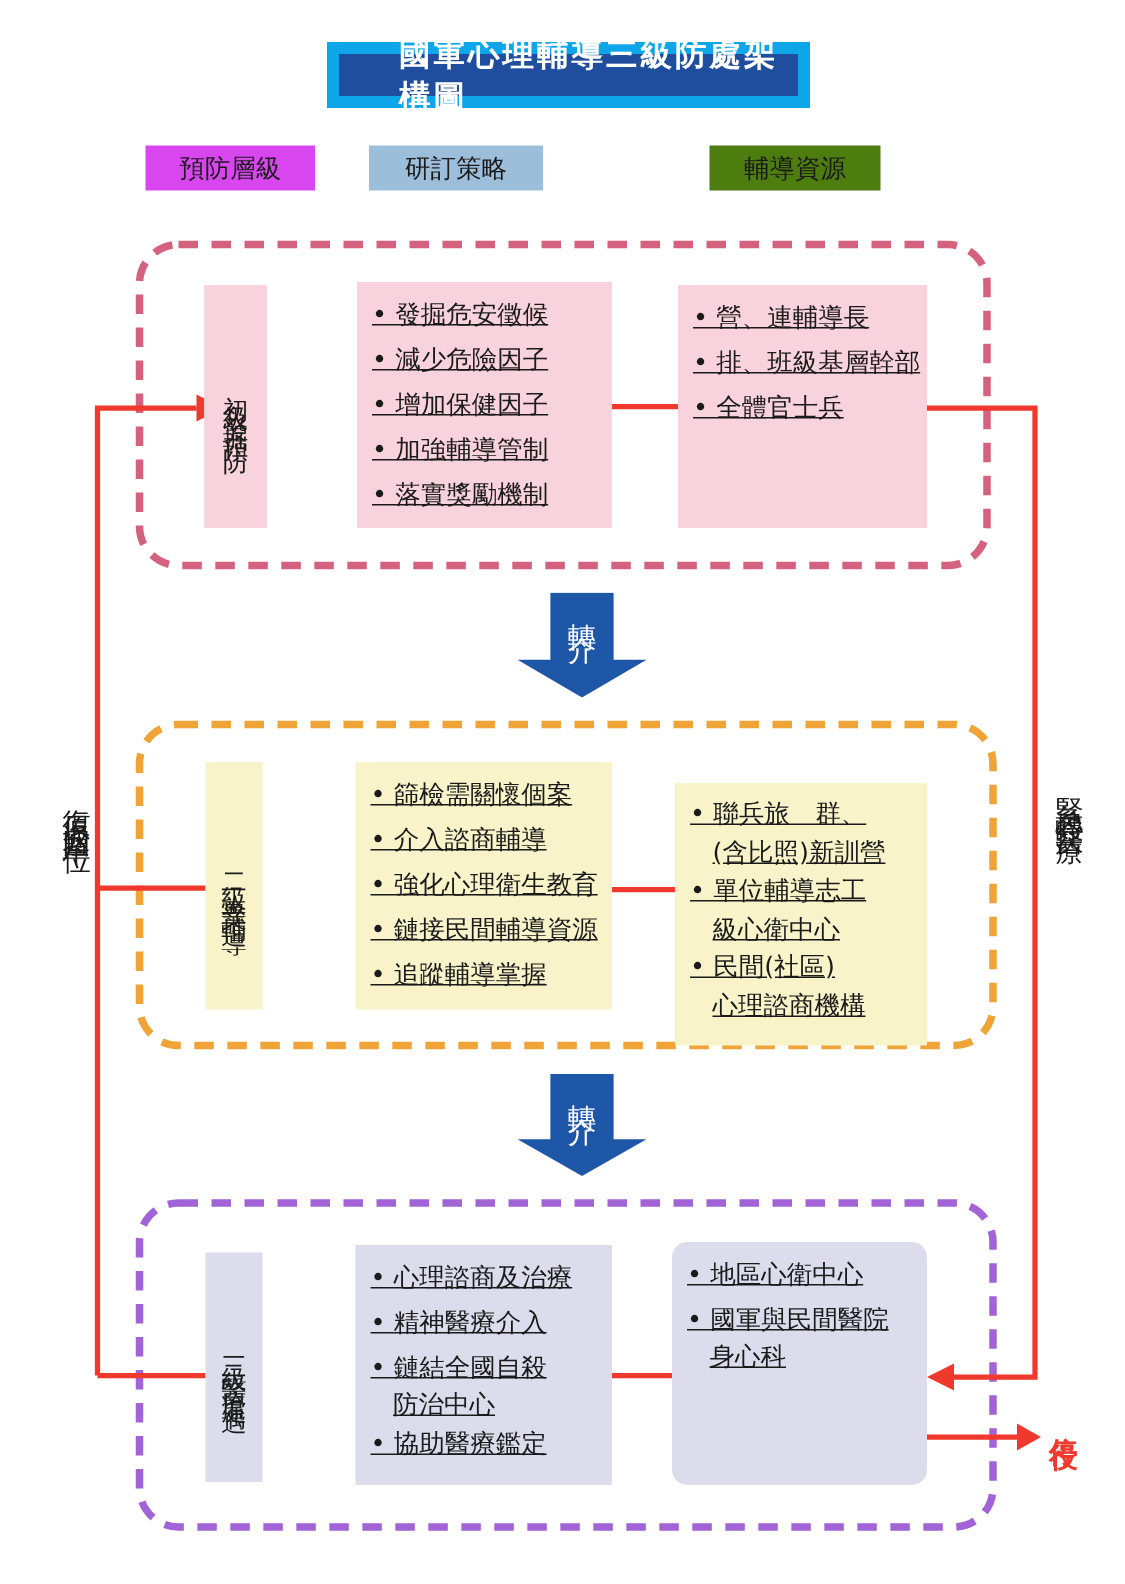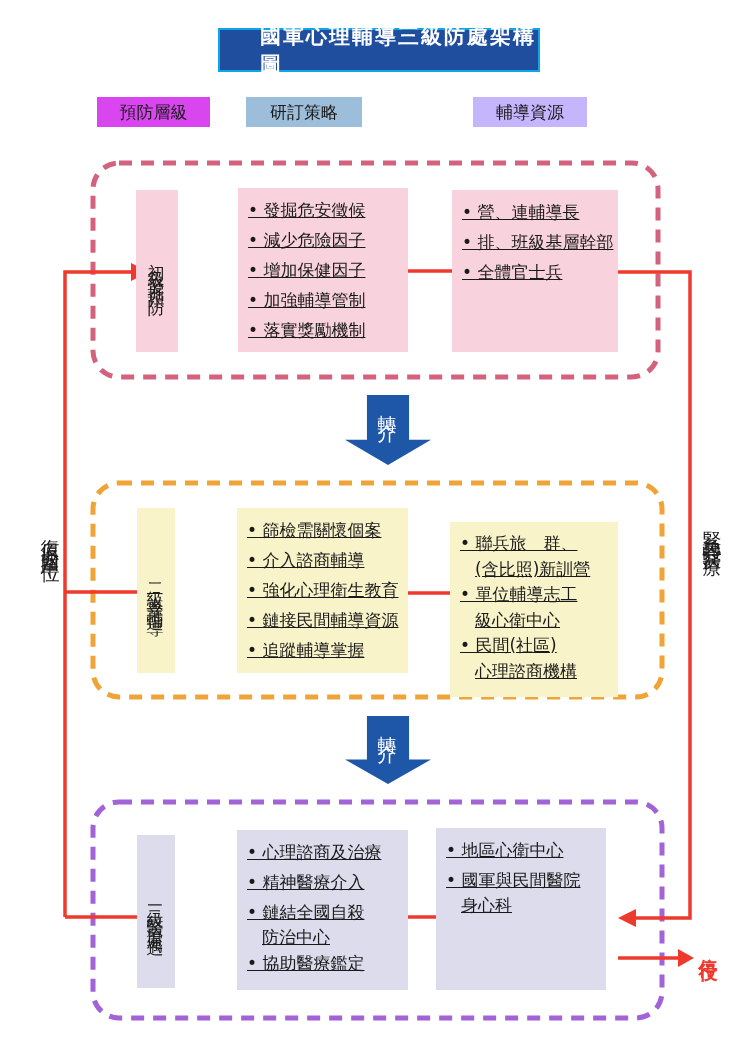--- a/index.html
+++ b/index.html
@@ -2,29 +2,29 @@
 <html><head>
 <meta charset="utf-8">
 <style>
   html,body{margin:0;padding:0;background:#ffffff;}
   body{font-family:"DejaVu Sans",sans-serif;color:#1a1a1a;}
   .canvas{position:relative;width:750px;height:1056px;background:#ffffff;overflow:hidden;}
   .abs{position:absolute;box-sizing:border-box;}
   svg.wires{position:absolute;left:0;top:0;z-index:1;}
   .layer{position:absolute;left:0;top:0;width:750px;height:1056px;z-index:2;}
 
-  .title-box{left:218px;top:28px;width:322px;height:44px;background:#1f4e9e;border:2px solid #0ea5e9;
+  .title-box{left:218px;top:28px;width:322px;height:44px;background:#1f4e9e;border:8px solid #0ea5e9;
     color:#ffffff;font-size:21px;font-weight:bold;letter-spacing:2px;
     display:flex;align-items:center;justify-content:center;padding-left:40px;}
 
   .col-header{top:97px;height:30px;display:flex;align-items:center;justify-content:center;
     font-size:17px;color:#1a1a1a;}
   .col-h1{left:97px;width:113px;background:#d946ef;}
   .col-h2{left:246px;width:116px;background:#9dbedb;}
-  .col-h3{left:473px;width:114px;background:#c4b5fd;}
+  .col-h3{left:473px;width:114px;background:#4d7c0f;}
 
   .level-box{display:flex;align-items:center;justify-content:center;}
   .v-text{writing-mode:vertical-rl;text-orientation:upright;}
   .level-box .v-text{font-size:17px;letter-spacing:7px;}
 
   .list-box{padding:7px 4px 4px 10px;font-size:17px;text-decoration:underline;}
   .line{white-space:nowrap;}
   .line.b{line-height:30px;}
   .line.cont{line-height:21px;padding-left:15px;}
   .tight .line.b{line-height:29px;}
@@ -37,21 +37,21 @@
   .t1-level{left:136px;top:190px;width:42px;height:162px;}
   .t1-strat{left:238px;top:188px;width:170px;height:164px;}
   .t1-res{left:452px;top:190px;width:166px;height:162px;}
 
   .t2-level{left:137px;top:508px;width:38px;height:165px;}
   .t2-strat{left:237px;top:508px;width:171px;height:165px;}
   .t2-res{left:450px;top:494px;width:168px;height:175px;margin-top:28px;}
 
   .t3-level{left:137px;top:835px;width:38px;height:153px;}
   .t3-strat{left:237px;top:830px;width:171px;height:160px;}
-  .t3-res{left:436px;top:828px;width:170px;height:162px;}
+  .t3-res{left:448px;top:828px;width:170px;height:162px;border-radius:10px;}
 
   .block-arrow{width:86px;background:#1e56a8;
     clip-path:polygon(25.5% 0,74.5% 0,74.5% 64%,100% 64%,50% 100%,0 64%,25.5% 64%);
     display:flex;justify-content:center;}
   .arrow-1{left:345px;top:395px;height:70px;}
   .arrow-2{left:345px;top:716px;height:68px;}
   .block-arrow .v-text{color:#ffffff;font-size:19px;letter-spacing:9px;padding-top:5px;}
 
   .side-label{font-size:19px;color:#1a1a1a;}
   .side-left{left:38px;top:524px;width:28px;height:160px;}

